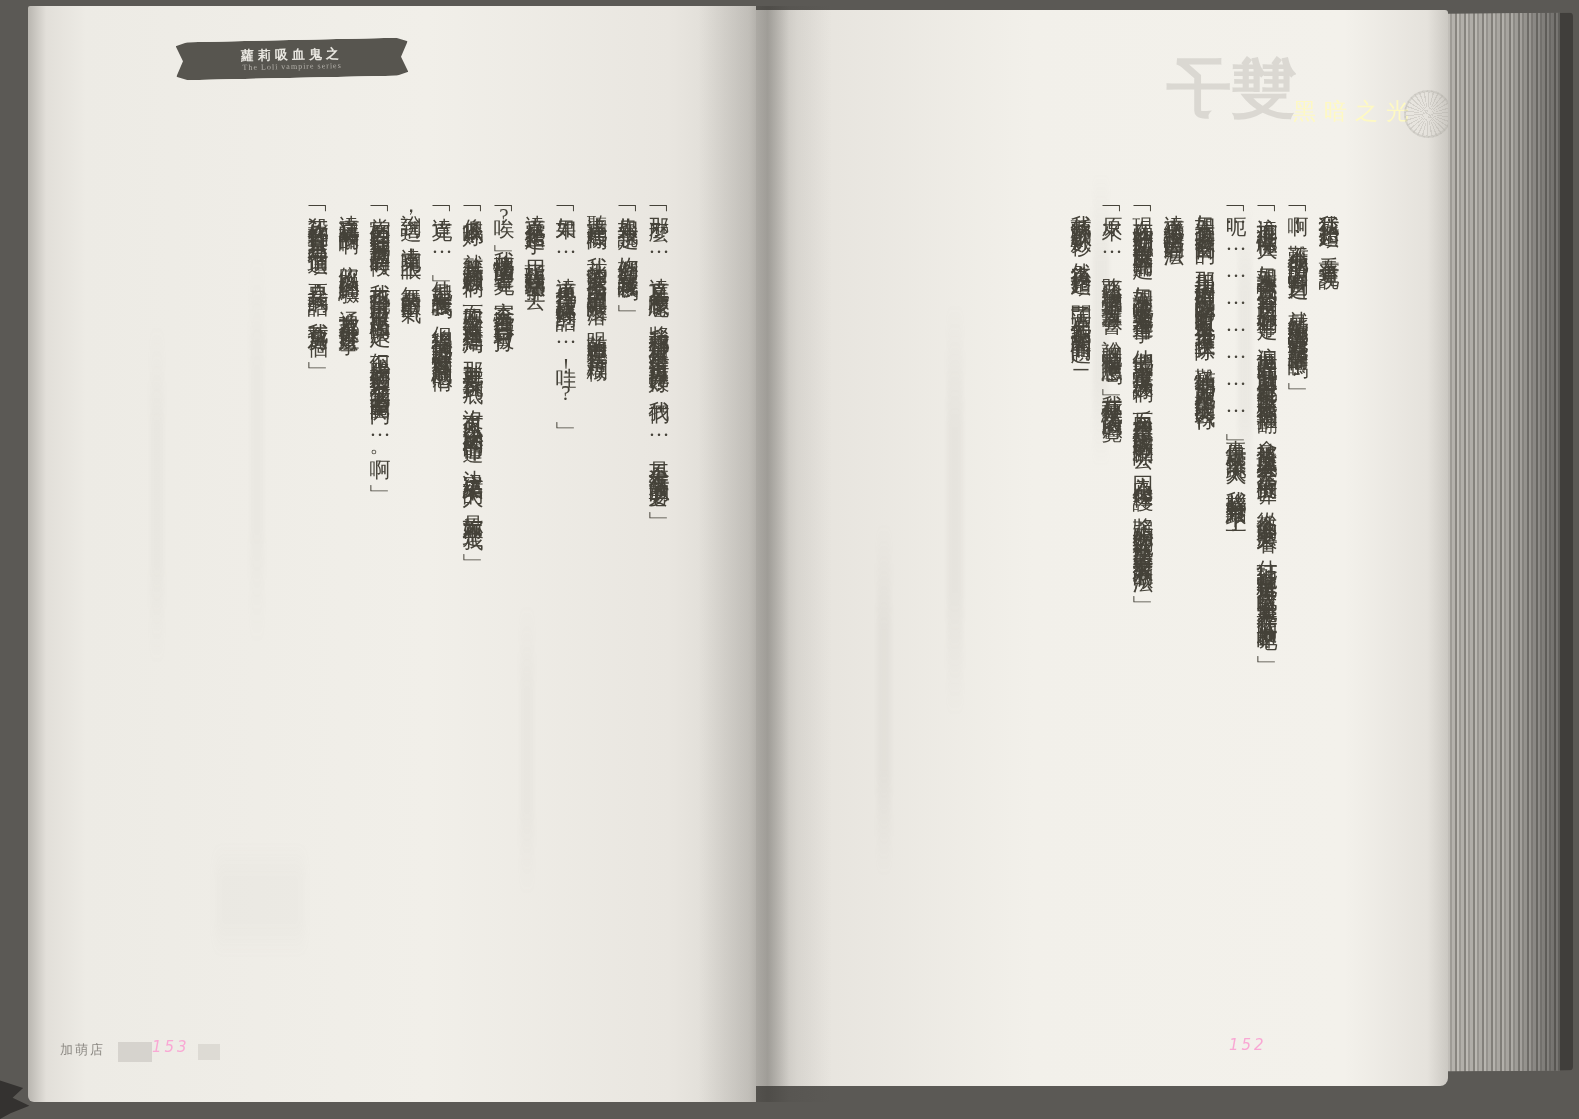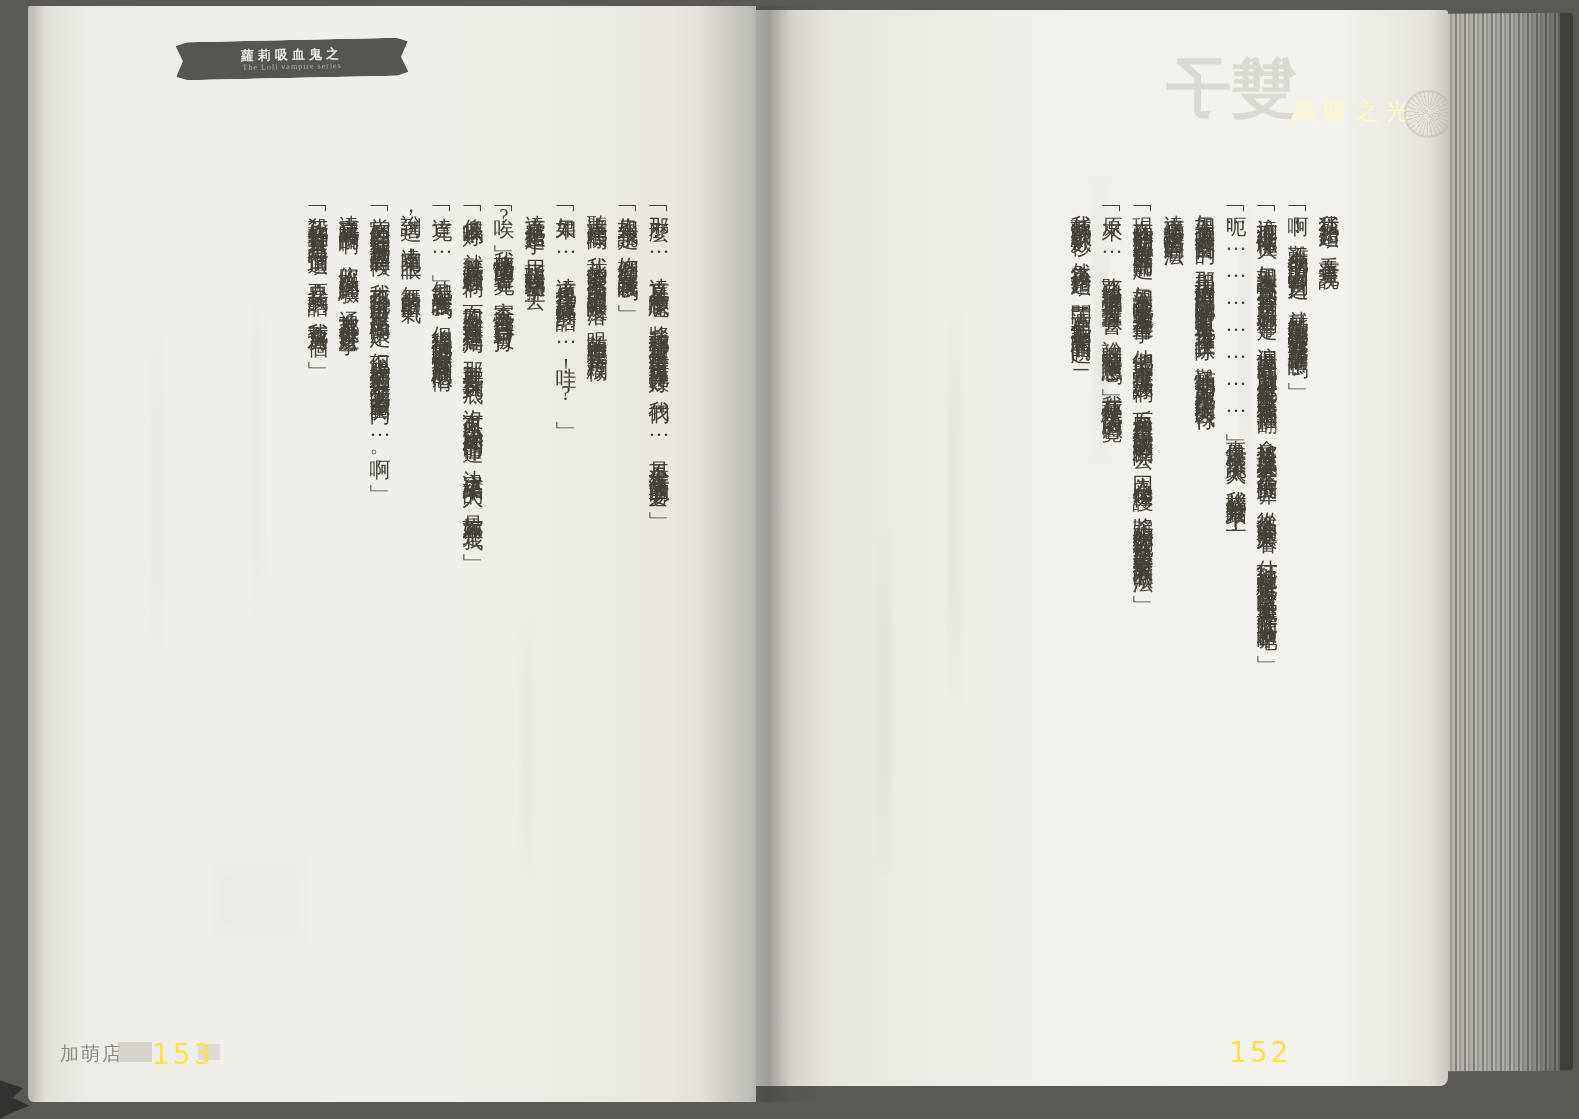--- a/index.html
+++ b/index.html
@@ -41,22 +41,22 @@
   
   .chapter-title{position:absolute;left:1293px;top:96px;font-size:23px;color:#fef9c3;
     letter-spacing:8px;white-space:nowrap;}
   .sun-icon{position:absolute;left:1404px;top:90px;width:44px;height:44px;border-radius:50%;
     border:2px solid rgba(168,165,158,.55);opacity:.55;
     background:repeating-conic-gradient(rgba(160,157,150,.5) 0 4deg,rgba(0,0,0,0) 4deg 12deg);}
   .title-bleed{position:absolute;left:1118px;top:44px;width:178px;height:110px;overflow:hidden;
     font-size:66px;font-weight:600;color:#98958f;opacity:.26;transform:scaleX(-1);
     white-space:nowrap;pointer-events:none;}
   
-  .imprint{position:absolute;left:60px;top:1041px;font-size:19px;color:#8d8a84;letter-spacing:2px;}
-  .page-num{position:absolute;font-size:28px;color:#fde047;letter-spacing:3px;
+  .imprint{position:absolute;left:60px;top:1041px;font-size:13px;color:#8d8a84;letter-spacing:2px;}
+  .page-num{position:absolute;font-size:15px;color:#f9a8d4;font-style:italic;letter-spacing:3px;
     font-family:"DejaVu Sans","Liberation Sans",sans-serif;}
   .page-num-left{left:152px;top:1038px;}
   .page-num-right{left:1229px;top:1036px;}
   .footer-block{position:absolute;background:#c3c0ba;}
   .fb-a{left:118px;top:1042px;width:34px;height:20px;opacity:.55;}
   .fb-b{left:198px;top:1044px;width:22px;height:16px;opacity:.4;}
   
   .smudge{position:absolute;background:linear-gradient(180deg,rgba(150,147,140,.0),rgba(150,147,140,.5) 30%,rgba(150,147,140,.5) 70%,rgba(150,147,140,0));
     opacity:.16;filter:blur(2px);pointer-events:none;}
   .sm1{left:1093px;top:170px;width:16px;height:300px;}

